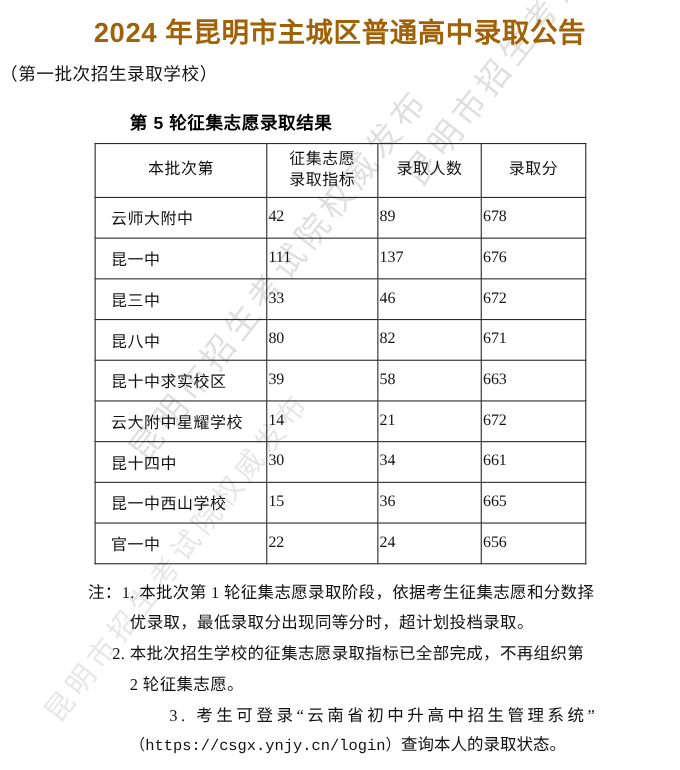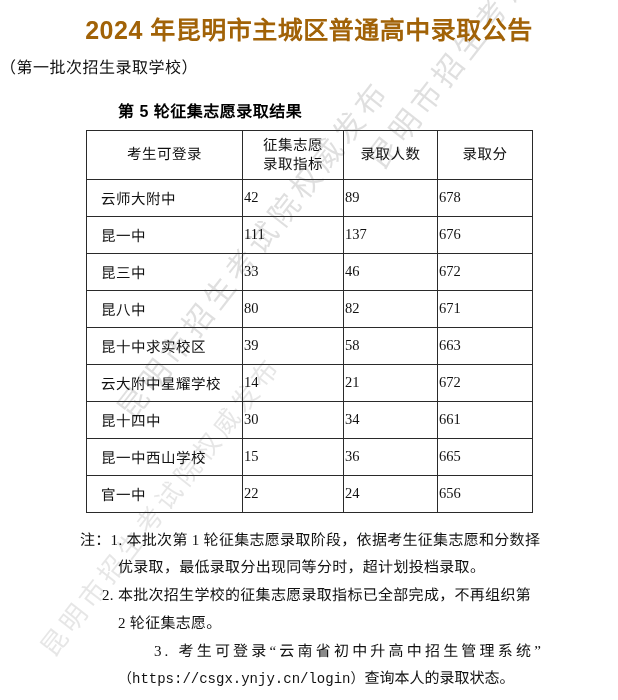--- a/index.html
+++ b/index.html
@@ -180,21 +180,21 @@
   <div class="table-wrap">
     <table class="results">
       <colgroup>
         <col class="c-school">
           <col class="c-quota">
           <col class="c-count">
           <col class="c-score">
       </colgroup>
       <thead>
         <tr>
-          <th>考生可登录</th>
+          <th>本批次第</th>
           <th>
             <div>征集志愿</div>
             <div>录取指标</div>
           </th>
           <th>录取人数</th>
           <th>录取分</th>
         </tr>
       </thead>
       <tbody>
         <tr>

